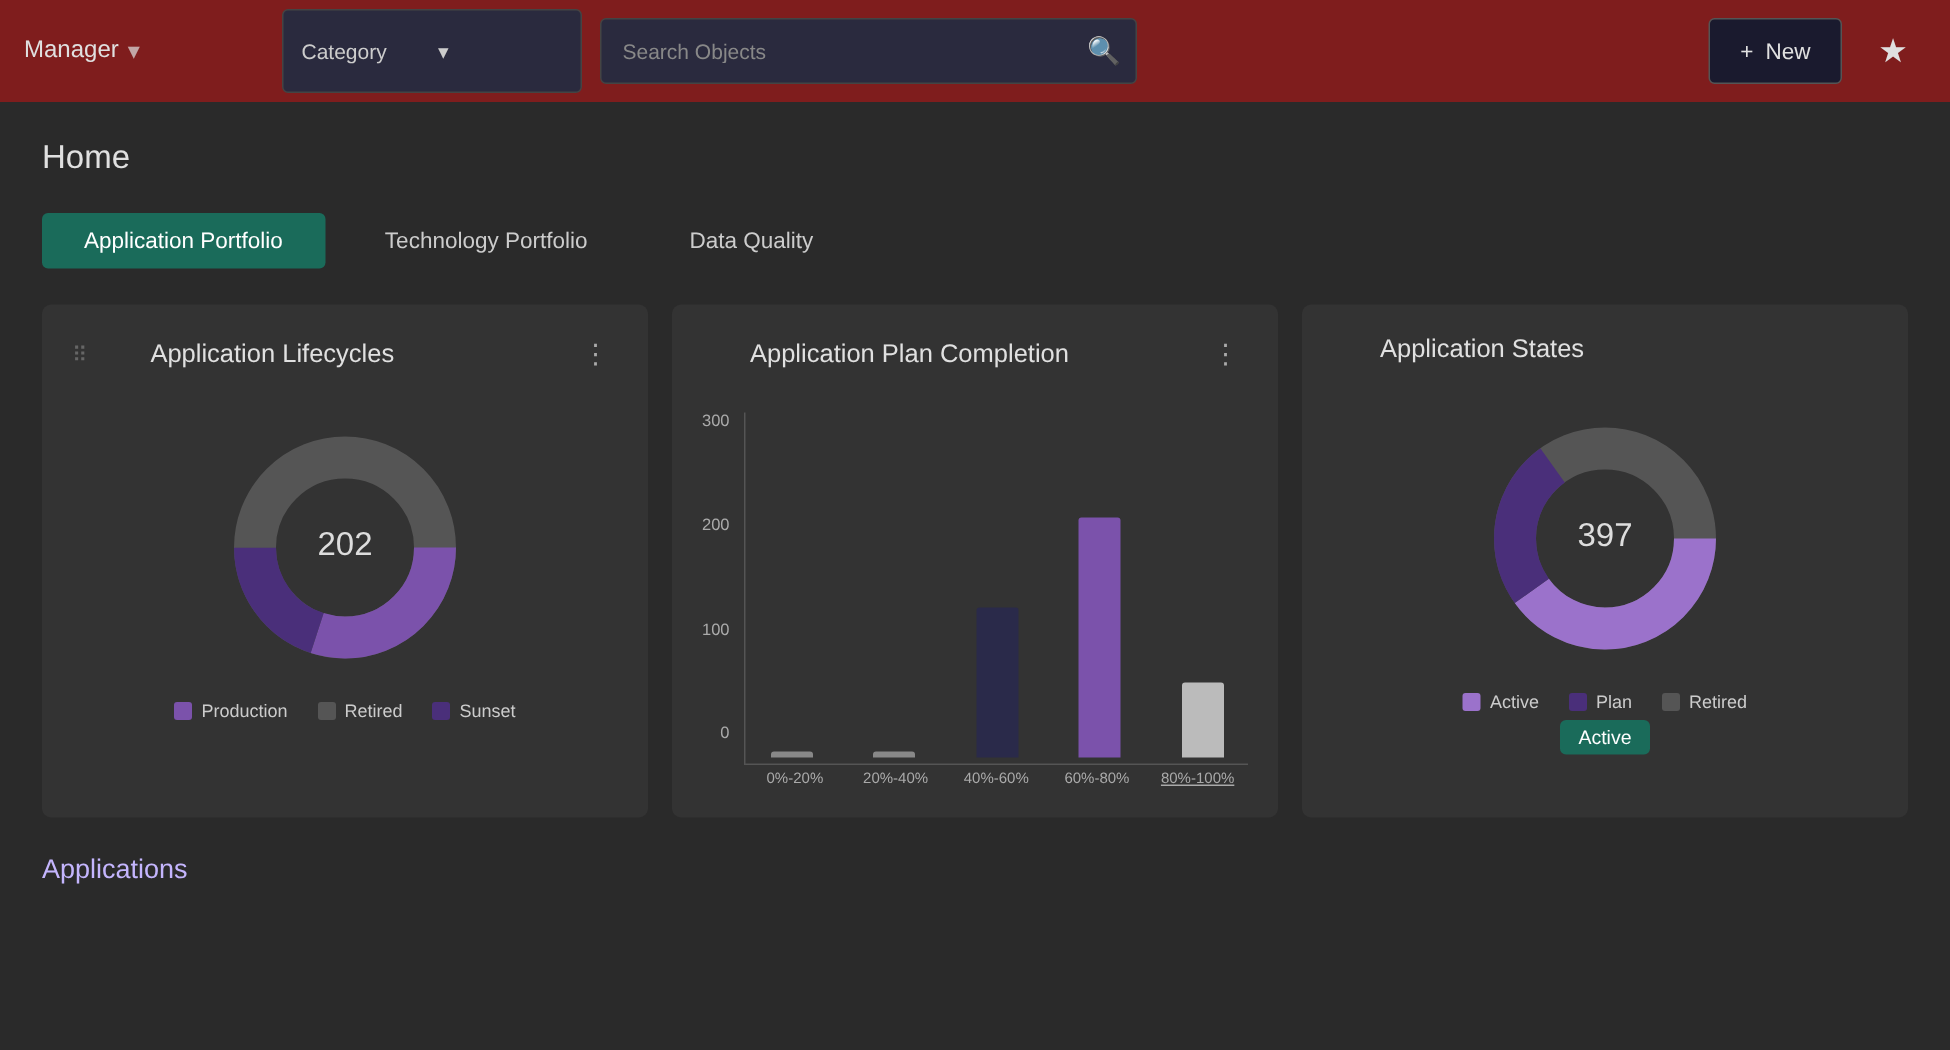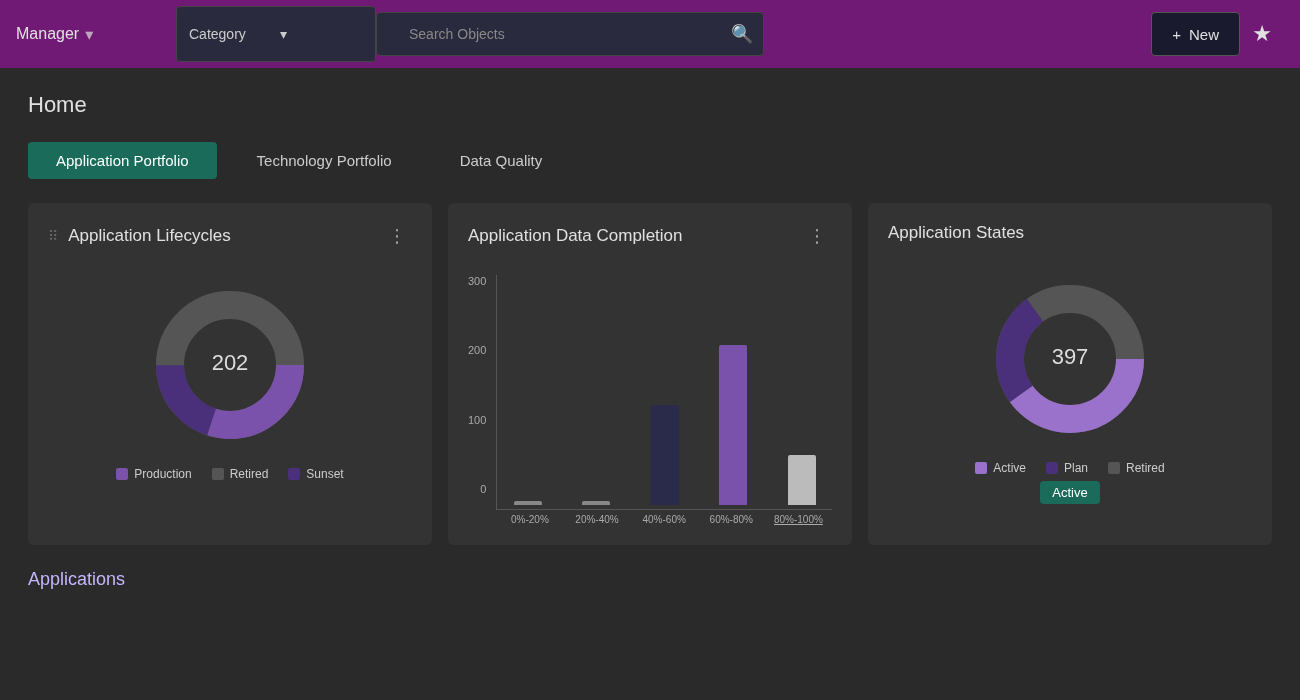--- a/index.html
+++ b/index.html
@@ -7,25 +7,26 @@
       font-family: -apple-system, BlinkMacSystemFont, 'Segoe UI', sans-serif;
       background: #2a2a2a;
       color: #e0e0e0;
       width: 1300px;
       height: 700px;
       overflow: hidden;
     }
 
     
     .top-nav {
-      background: #701a75;
+      background: #7f1d1d;
       height: 68px;
       display: flex;
       align-items: center;
       padding: 0 16px;
+      gap: 12px;
     }
     .nav-brand {
       display: flex;
       align-items: center;
       gap: 6px;
       color: #e0e0e0;
       font-size: 16px;
       font-weight: 500;
       min-width: 160px;
     }
@@ -52,21 +53,21 @@
       max-width: 500px;
       position: relative;
     }
     .search-input {
       width: 100%;
       height: 44px;
       background: #2a2a3e;
       border: 1px solid #444;
       border-radius: 4px;
       color: #ccc;
-      padding: 0 44px 0 32px;
+      padding: 0 44px 0 14px;
       font-size: 14px;
       outline: none;
     }
     .search-input::placeholder { color: #888; }
     .search-icon-btn {
       position: absolute;
       right: 10px;
       top: 50%;
       transform: translateY(-50%);
       background: none;
@@ -158,20 +159,21 @@
     }
     .drag-icon {
       color: #666;
       font-size: 14px;
       cursor: grab;
     }
     .card-title {
       font-size: 17px;
       font-weight: 500;
       color: #e0e0e0;
+      margin-left: 32px;
     }
     .kebab-btn {
       background: none;
       border: none;
       color: #aaa;
       cursor: pointer;
       font-size: 18px;
       padding: 2px 6px;
     }
 
@@ -346,21 +348,21 @@
             <div class="legend-dot" style="background:#4a2f7a;"></div>
             <span>Sunset</span>
           </div>
         </div>
       </div>
     </div>
 
     <div class="card">
       <div class="card-header">
         <div class="card-title-area">
-          <span class="card-title">Application Data Completion</span>
+          <span class="card-title">Application Plan Completion</span>
         </div>
         <button class="kebab-btn">⋮</button>
       </div>
       <div class="bar-chart-container">
         <div class="bar-chart-area">
           <div class="y-axis">
             <span>300</span>
             <span>200</span>
             <span>100</span>
             <span>0</span>

